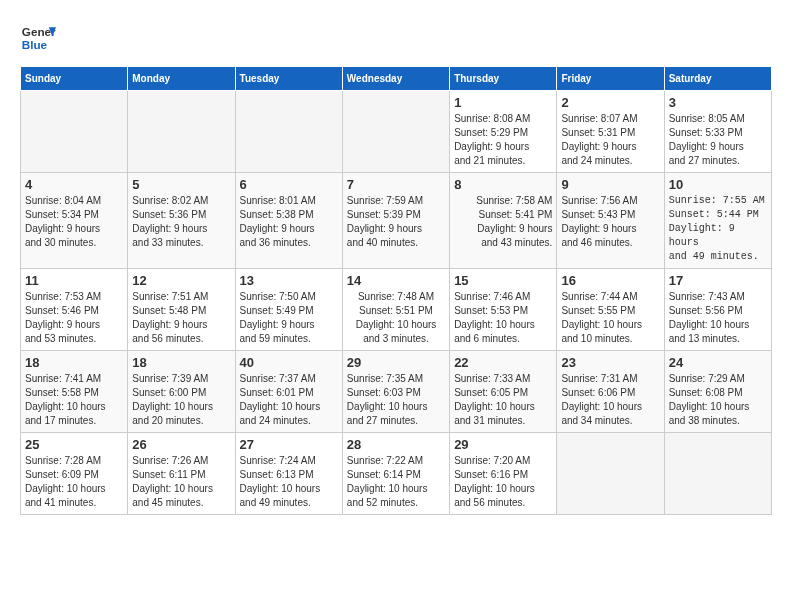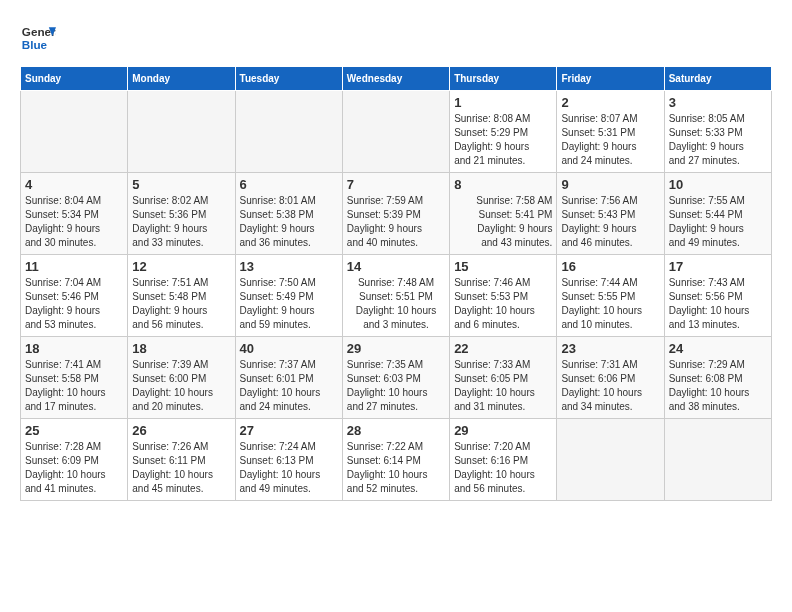--- a/index.html
+++ b/index.html
@@ -178,30 +178,30 @@
         </td>
         <td>
           <span class="day-number">9</span>
           <div class="day-info" style="white-space: pre-line;">Sunrise: 7:56 AM
 Sunset: 5:43 PM
 Daylight: 9 hours
 and 46 minutes.</div>
         </td>
         <td>
           <span class="day-number">10</span>
-          <div class="day-info" style="white-space: pre-line;">Sunrise: 7:55 AM
+          <div class="day-info" style="white-space: pre-line; font-family: Liberation Mono, monospace;">Sunrise: 7:55 AM
 Sunset: 5:44 PM
 Daylight: 9 hours
 and 49 minutes.</div>
         </td>
       </tr>
       <tr>
         <td>
           <span class="day-number">11</span>
-          <div class="day-info" style="white-space: pre-line;">Sunrise: 7:04 AM
+          <div class="day-info" style="white-space: pre-line;">Sunrise: 7:53 AM
 Sunset: 5:46 PM
 Daylight: 9 hours
 and 53 minutes.</div>
         </td>
         <td>
           <span class="day-number">12</span>
           <div class="day-info" style="white-space: pre-line;">Sunrise: 7:51 AM
 Sunset: 5:48 PM
 Daylight: 9 hours
 and 56 minutes.</div>

